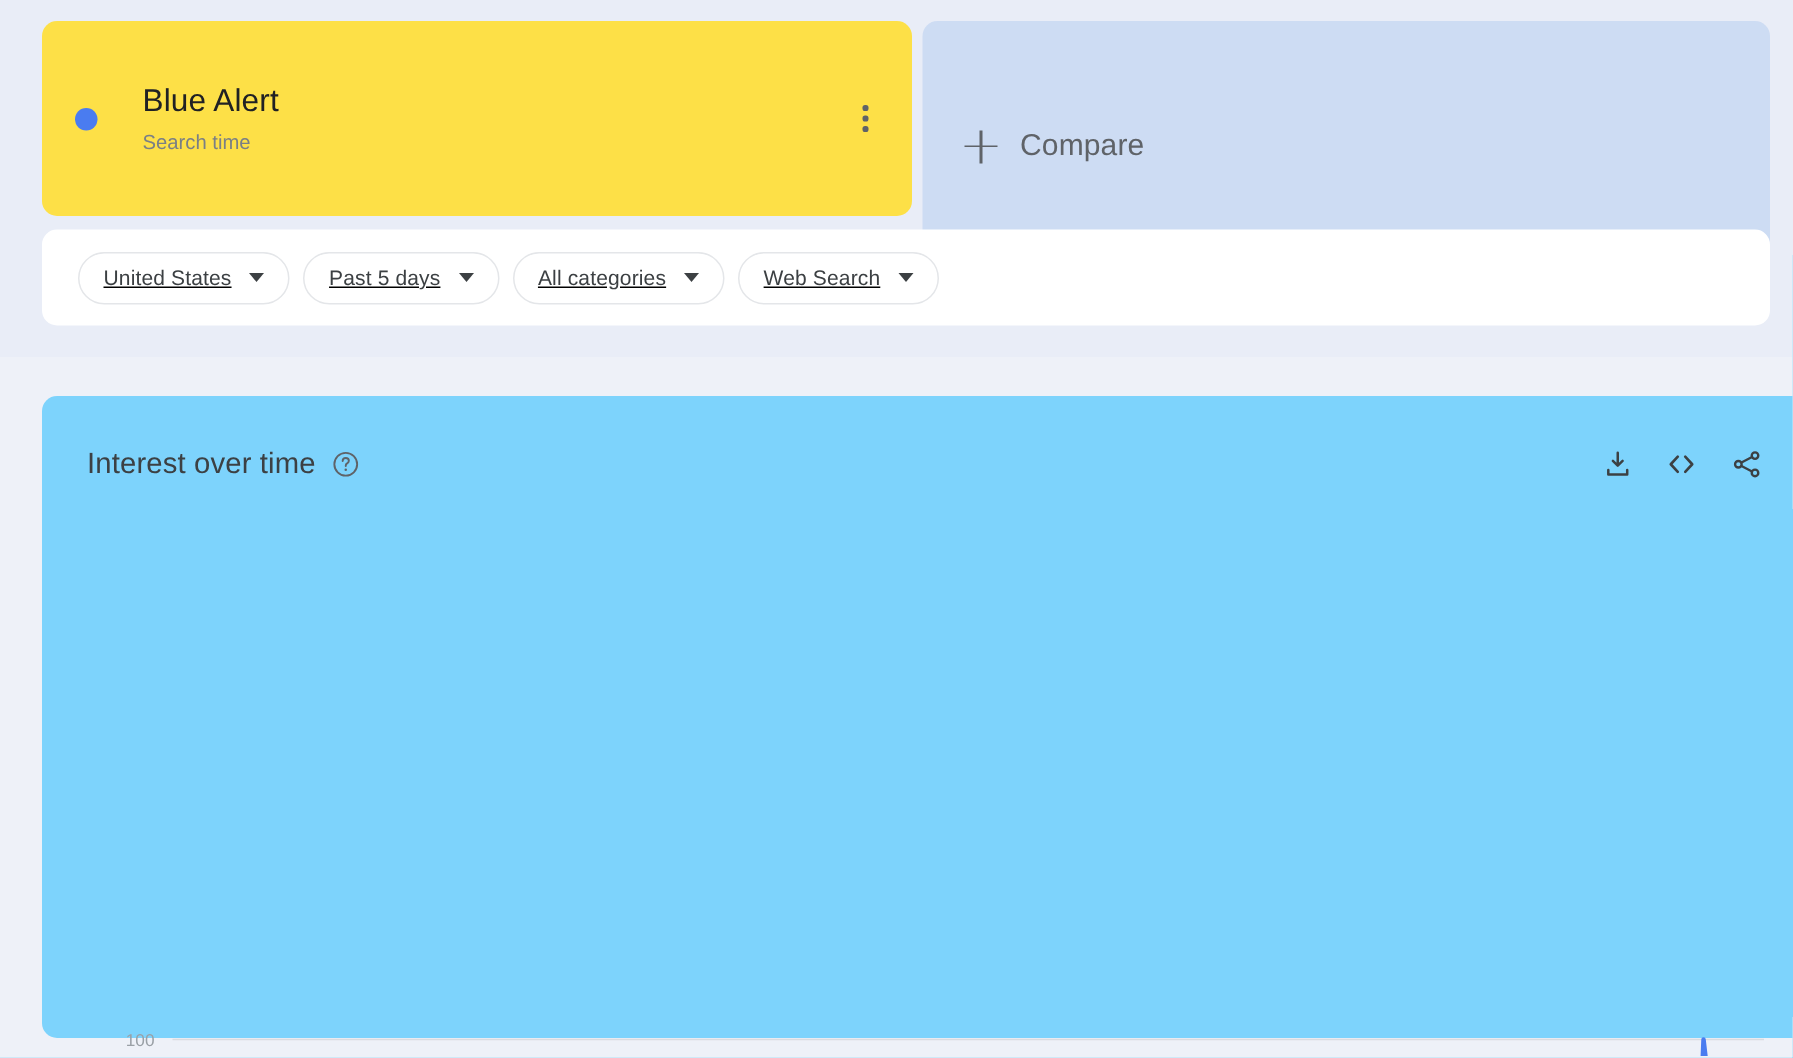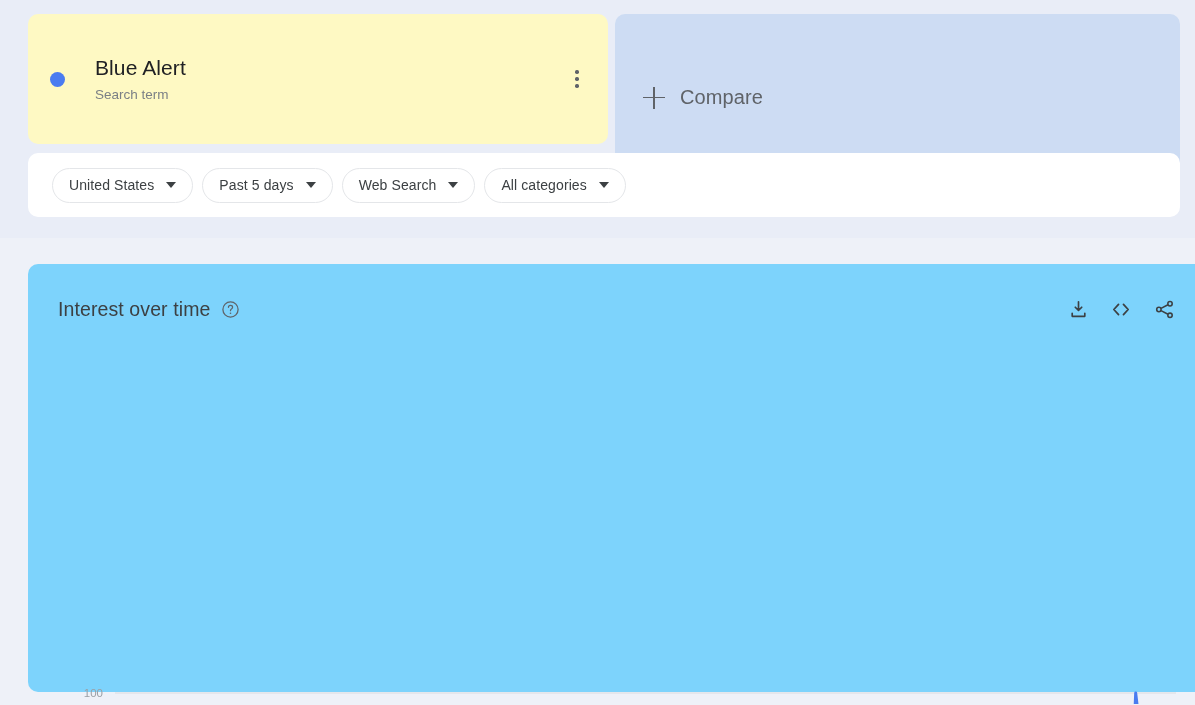--- a/index.html
+++ b/index.html
@@ -40,21 +40,21 @@
   .term-row {
     position: absolute;
     left: 28px; top: 14px;
     width: 1152px; height: 130px;
     display: flex;
     gap: 7px;
   }
   .term-card {
     width: 580px;
     height: 130px;
-    background: #fef9c3;
+    background: #fde047;
     border-radius: 10px;
     position: relative;
     display: flex;
     align-items: center;
   }
   .term-dot {
     width: 15px; height: 15px;
     border-radius: 50%;
     background: #4a7cf0;
     margin-left: 22px;
@@ -132,20 +132,21 @@
   .filter-bar {
     position: absolute;
     left: 28px; top: 153px;
     width: 1152px; height: 64px;
     background: #ffffff;
     border-radius: 10px;
     display: flex;
     align-items: center;
     padding-left: 24px;
     gap: 9px;
+    text-decoration: underline;
   }
   .chip {
     height: 35px;
     border: 1px solid #e4e6e9;
     border-radius: 18px;
     background: #fff;
     display: inline-flex;
     align-items: center;
     padding: 0 16px;
     cursor: pointer;
@@ -232,21 +233,21 @@
 <div class="page">
   <div class="top-band"></div>
   <div class="lower-band"></div>
 
   <div class="term-row">
 
     <div class="term-card">
       <div class="term-dot"></div>
       <div class="term-text">
         <div class="term-title">Blue Alert</div>
-        <div class="term-sub">Search term</div>
+        <div class="term-sub">Search time</div>
       </div>
       <div class="term-menu">
         <span></span>
         <span></span>
         <span></span>
       </div>
     </div>
 
     <div class="compare-card">
       <div class="compare-plus"></div>
@@ -257,25 +258,25 @@
   <div class="filter-bar">
     <div class="chip">
       <span class="chip-label">United States</span>
       <span class="caret"></span>
     </div>
     <div class="chip">
       <span class="chip-label">Past 5 days</span>
       <span class="caret"></span>
     </div>
     <div class="chip">
+      <span class="chip-label">All categories</span>
+      <span class="caret"></span>
+    </div>
+    <div class="chip">
       <span class="chip-label">Web Search</span>
-      <span class="caret"></span>
-    </div>
-    <div class="chip">
-      <span class="chip-label">All categories</span>
       <span class="caret"></span>
     </div>
   </div>
 
   <div class="chart-card">
 
     <div class="chart-header">
       <div class="chart-title">Interest over time</div>
 
       <span class="help-icon">

